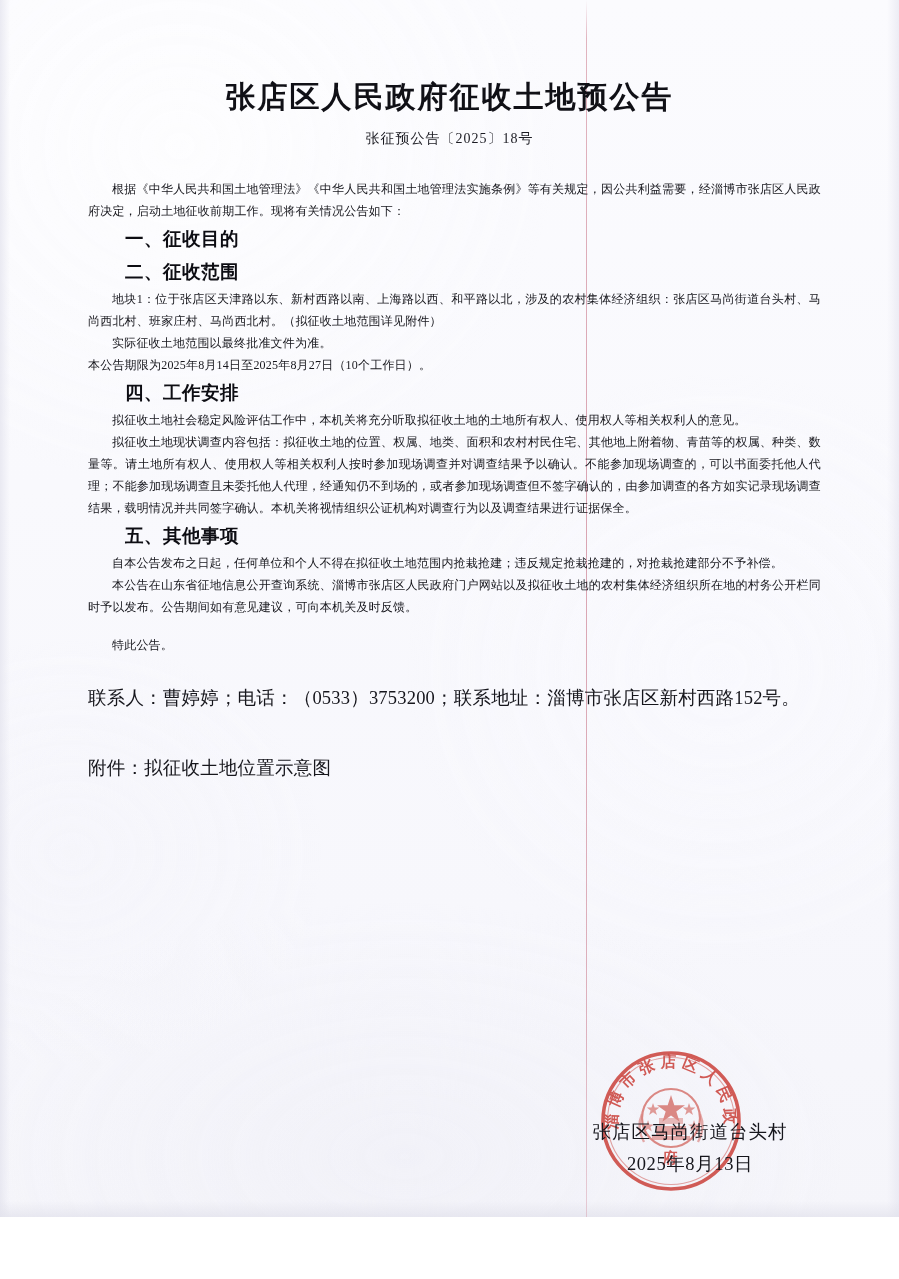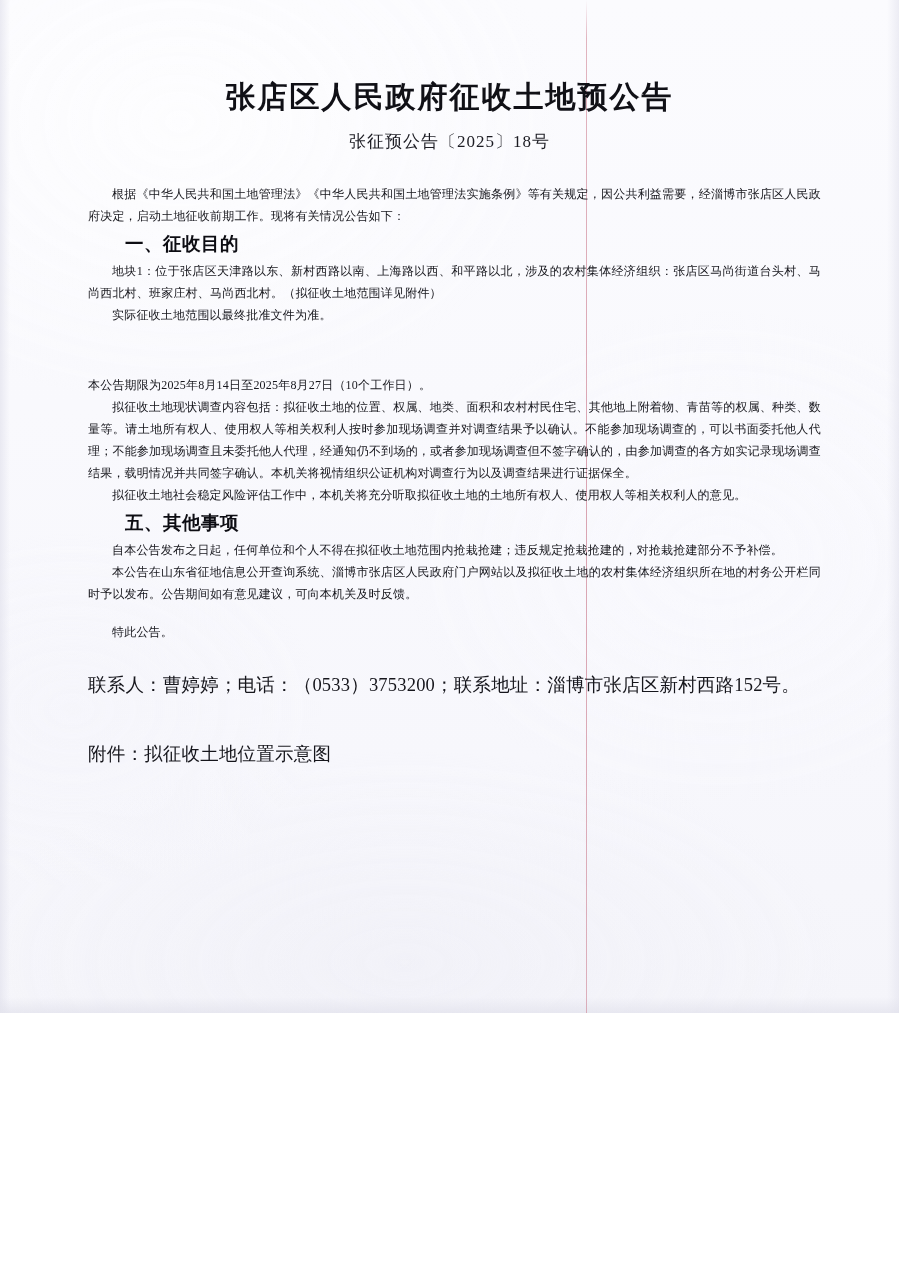--- a/index.html
+++ b/index.html
@@ -6,21 +6,21 @@
     margin: 0;
     padding: 0;
     background: #ffffff;
   }
   body {
     font-family: "Liberation Serif", "DejaVu Serif", serif;
   }
   .page {
     position: relative;
     width: 899px;
-    height: 1013px;
+    height: 1217px;
     margin: 0 auto;
     background:
       linear-gradient(180deg, #fbfbfe 0%, #f9f9fd 40%, #f7f7fc 75%, #f5f5fa 100%);
     overflow: hidden;
     box-sizing: border-box;
   }
   
   .paper-texture {
     position: absolute;
     inset: 0;
@@ -83,21 +83,21 @@
     font-weight: bold;
     font-size: 30px;
     letter-spacing: 2px;
     color: #101016;
     margin: 0;
     padding-top: 78px;
     line-height: 1.25;
   }
   .doc-number {
     text-align: center;
-    font-size: 17px;
+    font-size: 14px;
     color: #1b1b22;
     letter-spacing: 1px;
     margin: 0;
     padding-top: 14px;
     font-family: "Liberation Serif", "DejaVu Serif", serif;
   }
 
   
   .body-block {
     margin: 0;
@@ -108,21 +108,21 @@
     margin: 0;
     font-size: 12px;
     line-height: 22px;
     color: #16161c;
     text-align: justify;
     text-justify: inter-ideograph;
     text-indent: 2em;
     letter-spacing: 0.2px;
     word-break: break-all;
   }
-  p.para.no-indent { text-indent: 0; margin-top: 48px; }
+  p.para.no-indent { text-indent: 0; }
   p.first-para { padding-top: 30px; }
 
   h2.section-heading {
     margin: 0;
     font-family: "DejaVu Sans", "Liberation Sans", sans-serif;
     font-weight: bold;
     font-size: 18.5px;
     line-height: 33.2px;
     color: #0d0d13;
     text-indent: 2em;
@@ -201,27 +201,29 @@
     <h1 class="doc-title">张店区人民政府征收土地预公告</h1>
 
     <div class="doc-number">张征预公告〔2025〕18号</div>
 
     <div class="body-block">
 
       <p class="para first-para">根据《中华人民共和国土地管理法》《中华人民共和国土地管理法实施条例》等有关规定，因公共利益需要，经淄博市张店区人民政府决定，启动土地征收前期工作。现将有关情况公告如下：</p>
 
       <h2 class="section-heading">一、征收目的</h2>
 
+      <h2 class="section-heading">二、征收范围</h2>
       <p class="para">地块1：位于张店区天津路以东、新村西路以南、上海路以西、和平路以北，涉及的农村集体经济组织：张店区马尚街道台头村、马尚西北村、班家庄村、马尚西北村。（拟征收土地范围详见附件）</p>
       <p class="para">实际征收土地范围以最终批准文件为准。</p>
 
       <p class="para no-indent">本公告期限为2025年8月14日至2025年8月27日（10个工作日）。</p>
 
+      <h2 class="section-heading">四、工作安排</h2>
+      <p class="para">拟征收土地社会稳定风险评估工作中，本机关将充分听取拟征收土地的土地所有权人、使用权人等相关权利人的意见。</p>
       <p class="para">拟征收土地现状调查内容包括：拟征收土地的位置、权属、地类、面积和农村村民住宅、其他地上附着物、青苗等的权属、种类、数量等。请土地所有权人、使用权人等相关权利人按时参加现场调查并对调查结果予以确认。不能参加现场调查的，可以书面委托他人代理；不能参加现场调查且未委托他人代理，经通知仍不到场的，或者参加现场调查但不签字确认的，由参加调查的各方如实记录现场调查结果，载明情况并共同签字确认。本机关将视情组织公证机构对调查行为以及调查结果进行证据保全。</p>
-      <p class="para">拟征收土地社会稳定风险评估工作中，本机关将充分听取拟征收土地的土地所有权人、使用权人等相关权利人的意见。</p>
 
       <h2 class="section-heading">五、其他事项</h2>
       <p class="para">自本公告发布之日起，任何单位和个人不得在拟征收土地范围内抢栽抢建；违反规定抢栽抢建的，对抢栽抢建部分不予补偿。</p>
       <p class="para">本公告在山东省征地信息公开查询系统、淄博市张店区人民政府门户网站以及拟征收土地的农村集体经济组织所在地的村务公开栏同时予以发布。公告期间如有意见建议，可向本机关及时反馈。</p>
       <p class="spacer-para"></p>
       <p class="para">特此公告。</p>
 
       <p class="contact-line">联系人：曹婷婷；电话：（0533）3753200；联系地址：淄博市张店区新村西路152号。</p>
 
       <p class="attachment-line">附件：拟征收土地位置示意图</p>

